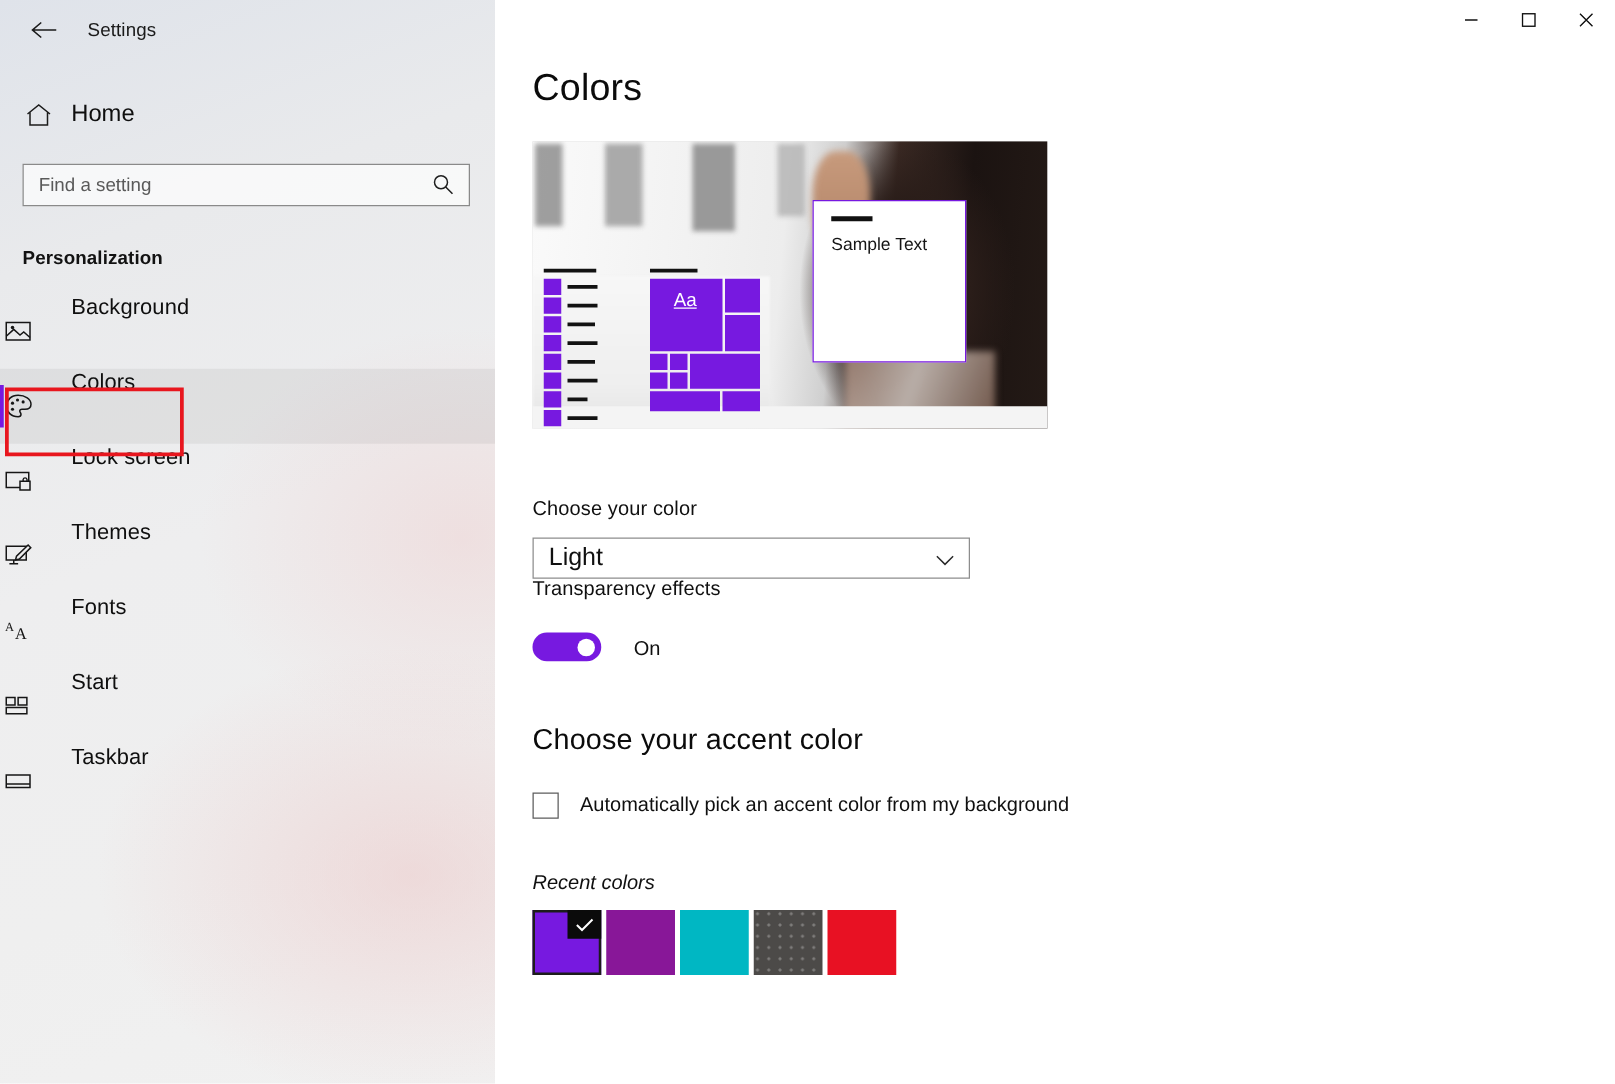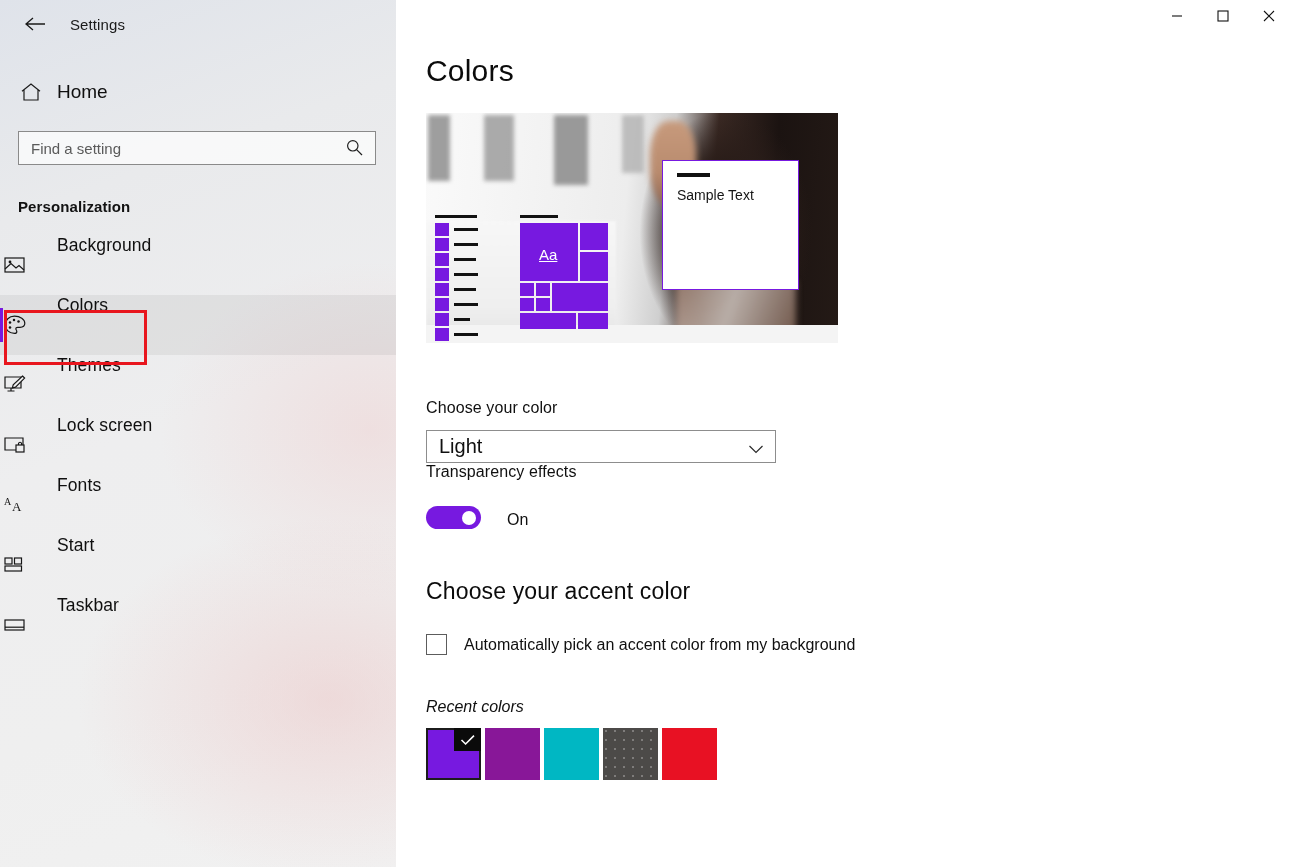--- a/index.html
+++ b/index.html
@@ -232,22 +232,22 @@
   .pv-line { position: absolute; background: #121212; height: 3px; }
   .pv-aa {
     position: absolute;
     color: #ffffff;
     font-size: 15px;
     font-family: "Liberation Sans", sans-serif;
   }
 
   .pv-win {
     position: absolute;
-    left: 236px; top: 47px;
-    width: 137px; height: 130px;
+    left: 224px; top: 47px;
+    width: 123px; height: 130px;
     background: #ffffff;
     border: 1.5px solid var(--accent);
   }
   .pv-win-bar {
     position: absolute;
     left: 14px; top: 12px;
     width: 33px; height: 3.5px;
     background: #111;
   }
   .pv-win-text {
@@ -423,38 +423,38 @@
             <circle cx="10" cy="5" r="1.25" fill="#161616"></circle>
             <circle cx="14.5" cy="6.5" r="1.25" fill="#161616"></circle>
             <circle cx="6" cy="12.4" r="1.25" fill="#161616"></circle>
           </svg>
         </span>
         <span class="lbl">Colors</span>
       </div>
 
       <div class="nav-item">
         <span class="ic">
+          <svg width="22" height="18" viewBox="0 0 22 18" fill="none" aria-hidden="true">
+            <path d="M1 2 H19 V14 H1 Z" stroke="#161616" stroke-width="1.2" fill="none"></path>
+            <rect x="12" y="9" width="8" height="7" fill="#ededee" stroke="#161616" stroke-width="1.2"></rect>
+            <path d="M14.5 9 V7.5 A1.6 1.6 0 0 1 17.6 7.5 V9" stroke="#161616" stroke-width="1.1" fill="none"></path>
+          </svg>
+        </span>
+        <span class="lbl">Lock screen</span>
+      </div>
+
+      <div class="nav-item">
+        <span class="ic">
           <svg width="22" height="20" viewBox="0 0 22 20" fill="none" aria-hidden="true">
             <path d="M1 2 H17 V13 H1 Z" stroke="#161616" stroke-width="1.2" fill="none"></path>
             <path d="M7 13 V16 M3.5 16 H10.5" stroke="#161616" stroke-width="1.2"></path>
             <path d="M18.5 1 L20.6 3.1 L11.5 12.2 L8.4 13 L9.2 9.9 Z" stroke="#161616" stroke-width="1.2" fill="#ededee"></path>
           </svg>
         </span>
         <span class="lbl">Themes</span>
-      </div>
-
-      <div class="nav-item">
-        <span class="ic">
-          <svg width="22" height="18" viewBox="0 0 22 18" fill="none" aria-hidden="true">
-            <path d="M1 2 H19 V14 H1 Z" stroke="#161616" stroke-width="1.2" fill="none"></path>
-            <rect x="12" y="9" width="8" height="7" fill="#ededee" stroke="#161616" stroke-width="1.2"></rect>
-            <path d="M14.5 9 V7.5 A1.6 1.6 0 0 1 17.6 7.5 V9" stroke="#161616" stroke-width="1.1" fill="none"></path>
-          </svg>
-        </span>
-        <span class="lbl">Lock screen</span>
       </div>
 
       <div class="nav-item">
         <span class="ic">
           <svg width="24" height="18" viewBox="0 0 24 18" fill="none" aria-hidden="true">
             <text x="0" y="9" font-family="Liberation Serif, serif" font-size="10" fill="#161616">A</text>
             <text x="8" y="15" font-family="Liberation Serif, serif" font-size="13" fill="#161616">A</text>
           </svg>
         </span>
         <span class="lbl">Fonts</span>
@@ -540,21 +540,21 @@
           <div class="pv-tile" style="left:3px;  top:81px; width:14px; height:13px;"></div>
           <div class="pv-line" style="left:22px; top:86px; width:24px;"></div>
           <div class="pv-tile" style="left:3px;  top:96px; width:14px; height:13px;"></div>
           <div class="pv-line" style="left:22px; top:101px;width:16px;"></div>
           <div class="pv-tile" style="left:3px;  top:111px;width:14px; height:13px;"></div>
           <div class="pv-line" style="left:22px; top:116px;width:24px;"></div>
 
           <div class="pv-line" style="left:88px; top:-2px; width:38px;"></div>
 
           <div class="pv-tile" style="left:88px; top:6px;  width:58px; height:58px;"></div>
-          <span class="pv-aa" style="left:107px; top:29px;text-decoration:underline;">Aa</span>
+          <span class="pv-aa" style="left:107px; top:15px;text-decoration:underline;">Aa</span>
 
           <div class="pv-tile" style="left:148px;top:6px;  width:28px; height:27px;"></div>
           <div class="pv-tile" style="left:148px;top:35px; width:28px; height:29px;"></div>
 
           <div class="pv-tile" style="left:88px; top:66px; width:14px; height:13px;"></div>
           <div class="pv-tile" style="left:104px;top:66px; width:14px; height:13px;"></div>
           <div class="pv-tile" style="left:88px; top:81px; width:14px; height:13px;"></div>
           <div class="pv-tile" style="left:104px;top:81px; width:14px; height:13px;"></div>
 
           <div class="pv-tile" style="left:120px;top:66px; width:56px; height:28px;"></div>

